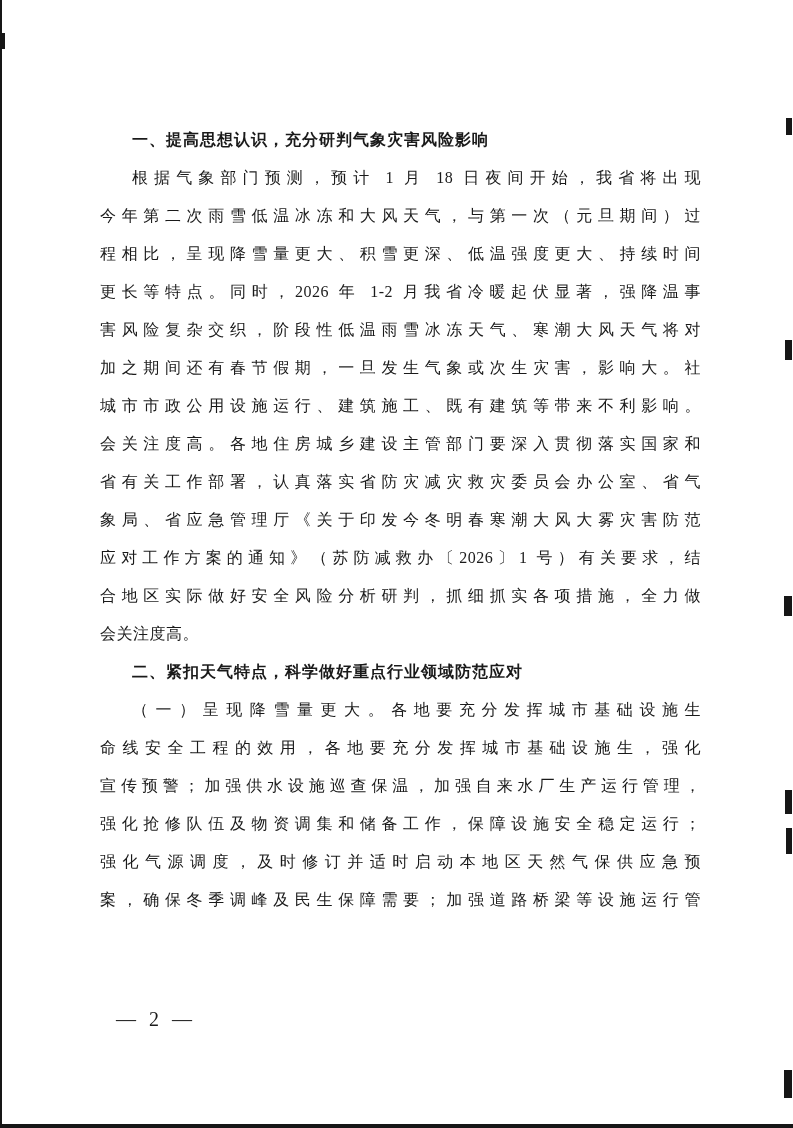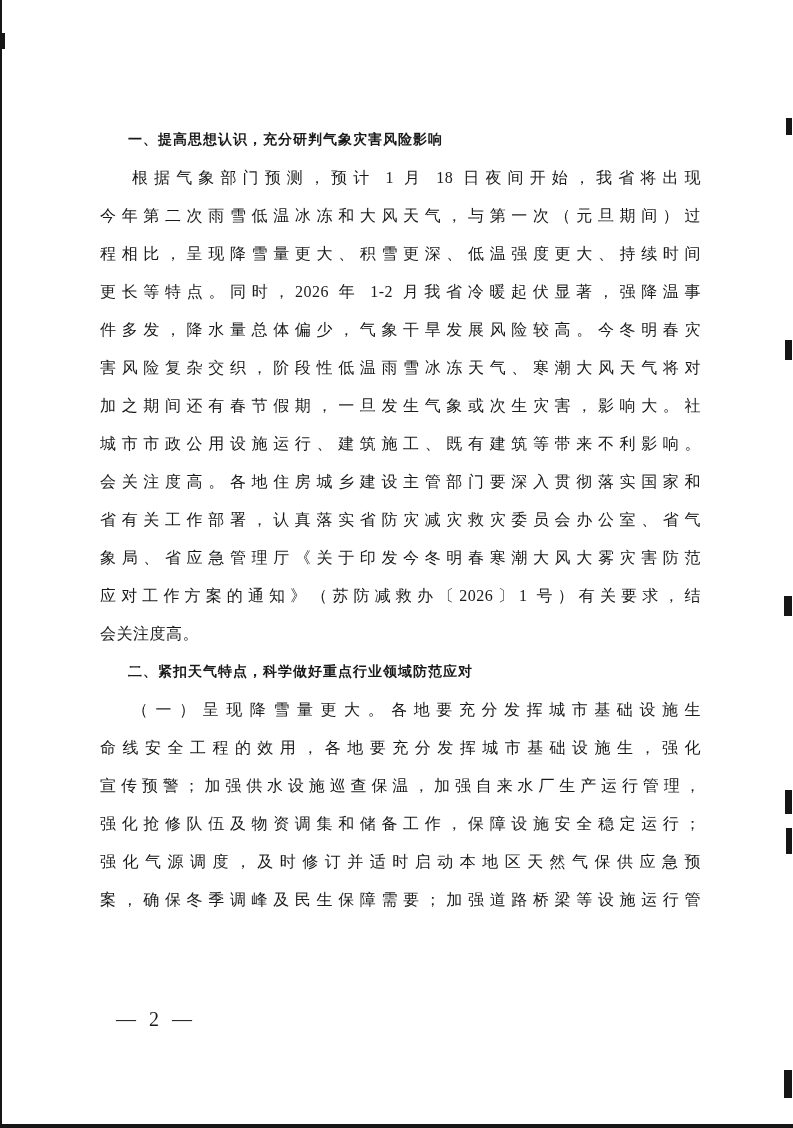--- a/index.html
+++ b/index.html
@@ -33,23 +33,23 @@
     letter-spacing: 0.5px;
     color: #1a1a1a;
     overflow: hidden;
   }
   .line.indent { text-indent: 2em; }
   .line.stretch {
     text-align: justify;
     text-align-last: justify;
   }
   .line.bold {
-    font-family: Liberation Mono, monospace;
+    font-family: Liberation Sans, sans-serif;
     font-weight: bold;
-    font-size: 14px;
+    font-size: 16px;
     letter-spacing: 1px;
   }
   .kai {
     letter-spacing: 1.5px;
   }
   .page-number {
     position: absolute;
     left: 116px;
     top: 1000px;
     font-size: 20px;
@@ -76,28 +76,28 @@
 <body>
 
 <div class="page">
 
   <div class="content">
       <div class="line bold indent">一、提高思想认识，充分研判气象灾害风险影响</div>
       <div class="line indent stretch">根据气象部门预测，预计 1 月 18 日夜间开始，我省将出现</div>
       <div class="line stretch">今年第二次雨雪低温冰冻和大风天气，与第一次（元旦期间）过</div>
       <div class="line stretch">程相比，呈现降雪量更大、积雪更深、低温强度更大、持续时间</div>
       <div class="line stretch">更长等特点。同时，2026 年 1-2 月我省冷暖起伏显著，强降温事</div>
-      <div class="line stretch">件多发，降水量总体偏少，气象干旱发展风险较高。今冬明春灾</div>
       <div class="line stretch">害风险复杂交织，阶段性低温雨雪冰冻天气、寒潮大风天气将对</div>
       <div class="line stretch">加之期间还有春节假期，一旦发生气象或次生灾害，影响大。社</div>
       <div class="line stretch">城市市政公用设施运行、建筑施工、既有建筑等带来不利影响。</div>
       <div class="line stretch">会关注度高。各地住房城乡建设主管部门要深入贯彻落实国家和</div>
       <div class="line stretch">省有关工作部署，认真落实省防灾减灾救灾委员会办公室、省气</div>
       <div class="line stretch">象局、省应急管理厅《关于印发今冬明春寒潮大风大雾灾害防范</div>
       <div class="line stretch">应对工作方案的通知》（苏防减救办〔2026〕1 号）有关要求，结</div>
+      <div class="line stretch">合地区实际做好安全风险分析研判，抓细抓实各项措施，全力做</div>
       <div class="line">会关注度高。</div>
       <div class="line bold indent">二、紧扣天气特点，科学做好重点行业领域防范应对</div>
       <div class="line indent stretch"><span class="kai">（一）呈现降雪量更大。</span>各地要充分发挥城市基础设施生</div>
       <div class="line stretch">命线安全工程的效用，各地要充分发挥城市基础设施生，强化</div>
       <div class="line stretch">宣传预警；加强供水设施巡查保温，加强自来水厂生产运行管理，</div>
       <div class="line stretch">强化抢修队伍及物资调集和储备工作，保障设施安全稳定运行；</div>
       <div class="line stretch">强化气源调度，及时修订并适时启动本地区天然气保供应急预</div>
       <div class="line stretch">案，确保冬季调峰及民生保障需要；加强道路桥梁等设施运行管</div>
     </div>
 

